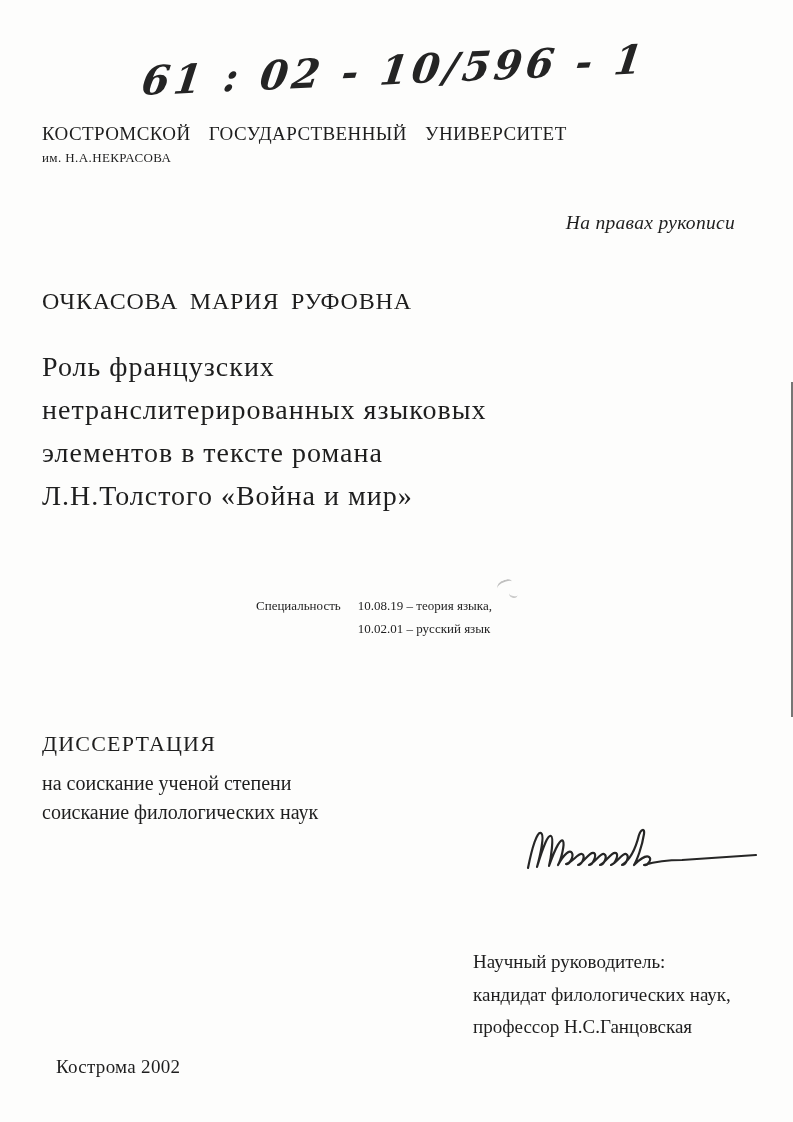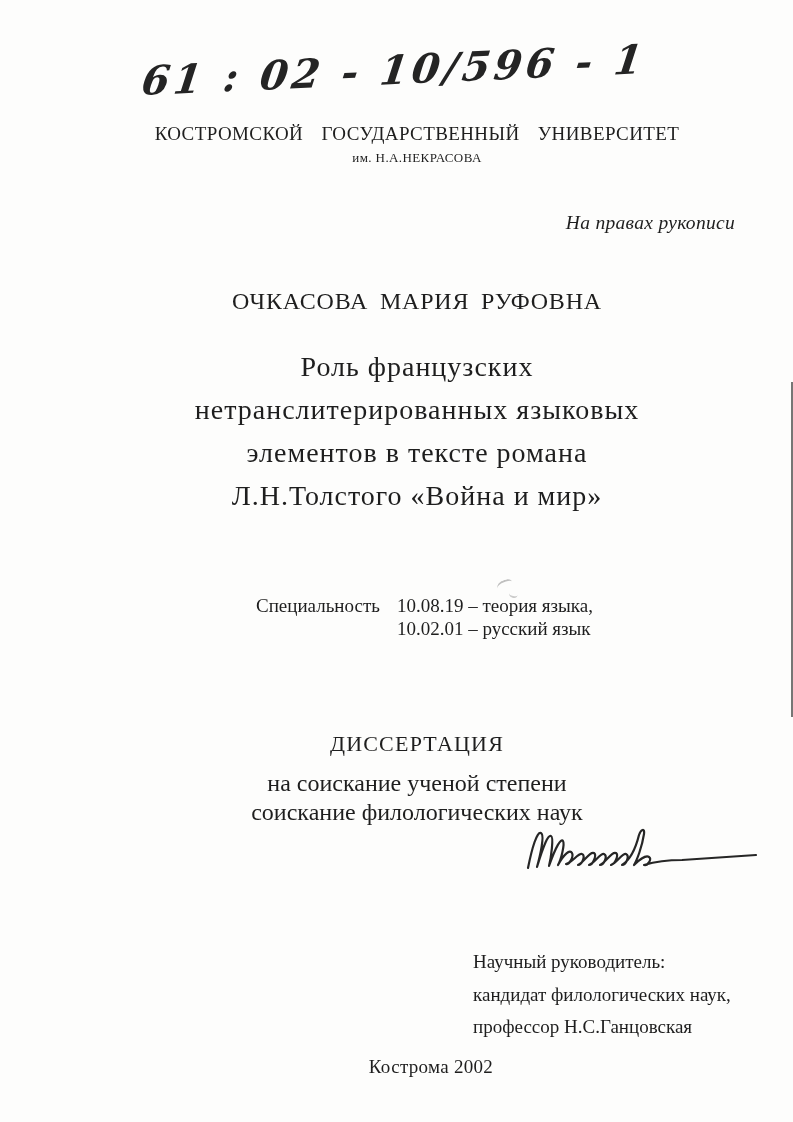--- a/index.html
+++ b/index.html
@@ -26,21 +26,20 @@
     letter-spacing: 4px;
     color: #242424;
     transform: rotate(-2.5deg) skewX(-10deg);
     white-space: nowrap;
   }
 
   .centered {
     position: absolute;
     left: 42px;
     width: 750px;
-    text-align: center;
   }
 
   .university { top: 122px; font-size: 19px; line-height: 24px; letter-spacing: 0.4px; }
   .university .uni-line1 { word-spacing: 13px; }
   .university .uni-line2 { font-size: 13px; }
 
   .manuscript-note {
     position: absolute;
     top: 212px;
     right: 58px;
@@ -52,27 +51,27 @@
   .author { top: 288px; font-size: 24px; letter-spacing: 0.8px; word-spacing: 5px; }
 
   .title-block { top: 345px; font-size: 28px; line-height: 43px; letter-spacing: 1px; }
 
   .specialty {
     position: absolute;
     left: 256px;
     top: 594px;
     display: flex;
     gap: 17px;
-    font-size: 19px;
+    font-size: 13px;
     line-height: 23px;
   }
 
   .dissertation { top: 731px; }
   .dissertation .diss-heading { font-size: 22px; letter-spacing: 1.2px; margin-bottom: 12px; }
-  .dissertation .diss-line { font-size: 24px; line-height: 28.5px; }
+  .dissertation .diss-line { font-size: 20px; line-height: 28.5px; }
 
   .signature-wrap {
     position: absolute;
     left: 520px;
     top: 822px;
     width: 245px;
     height: 56px;
   }
 
   .advisor {

